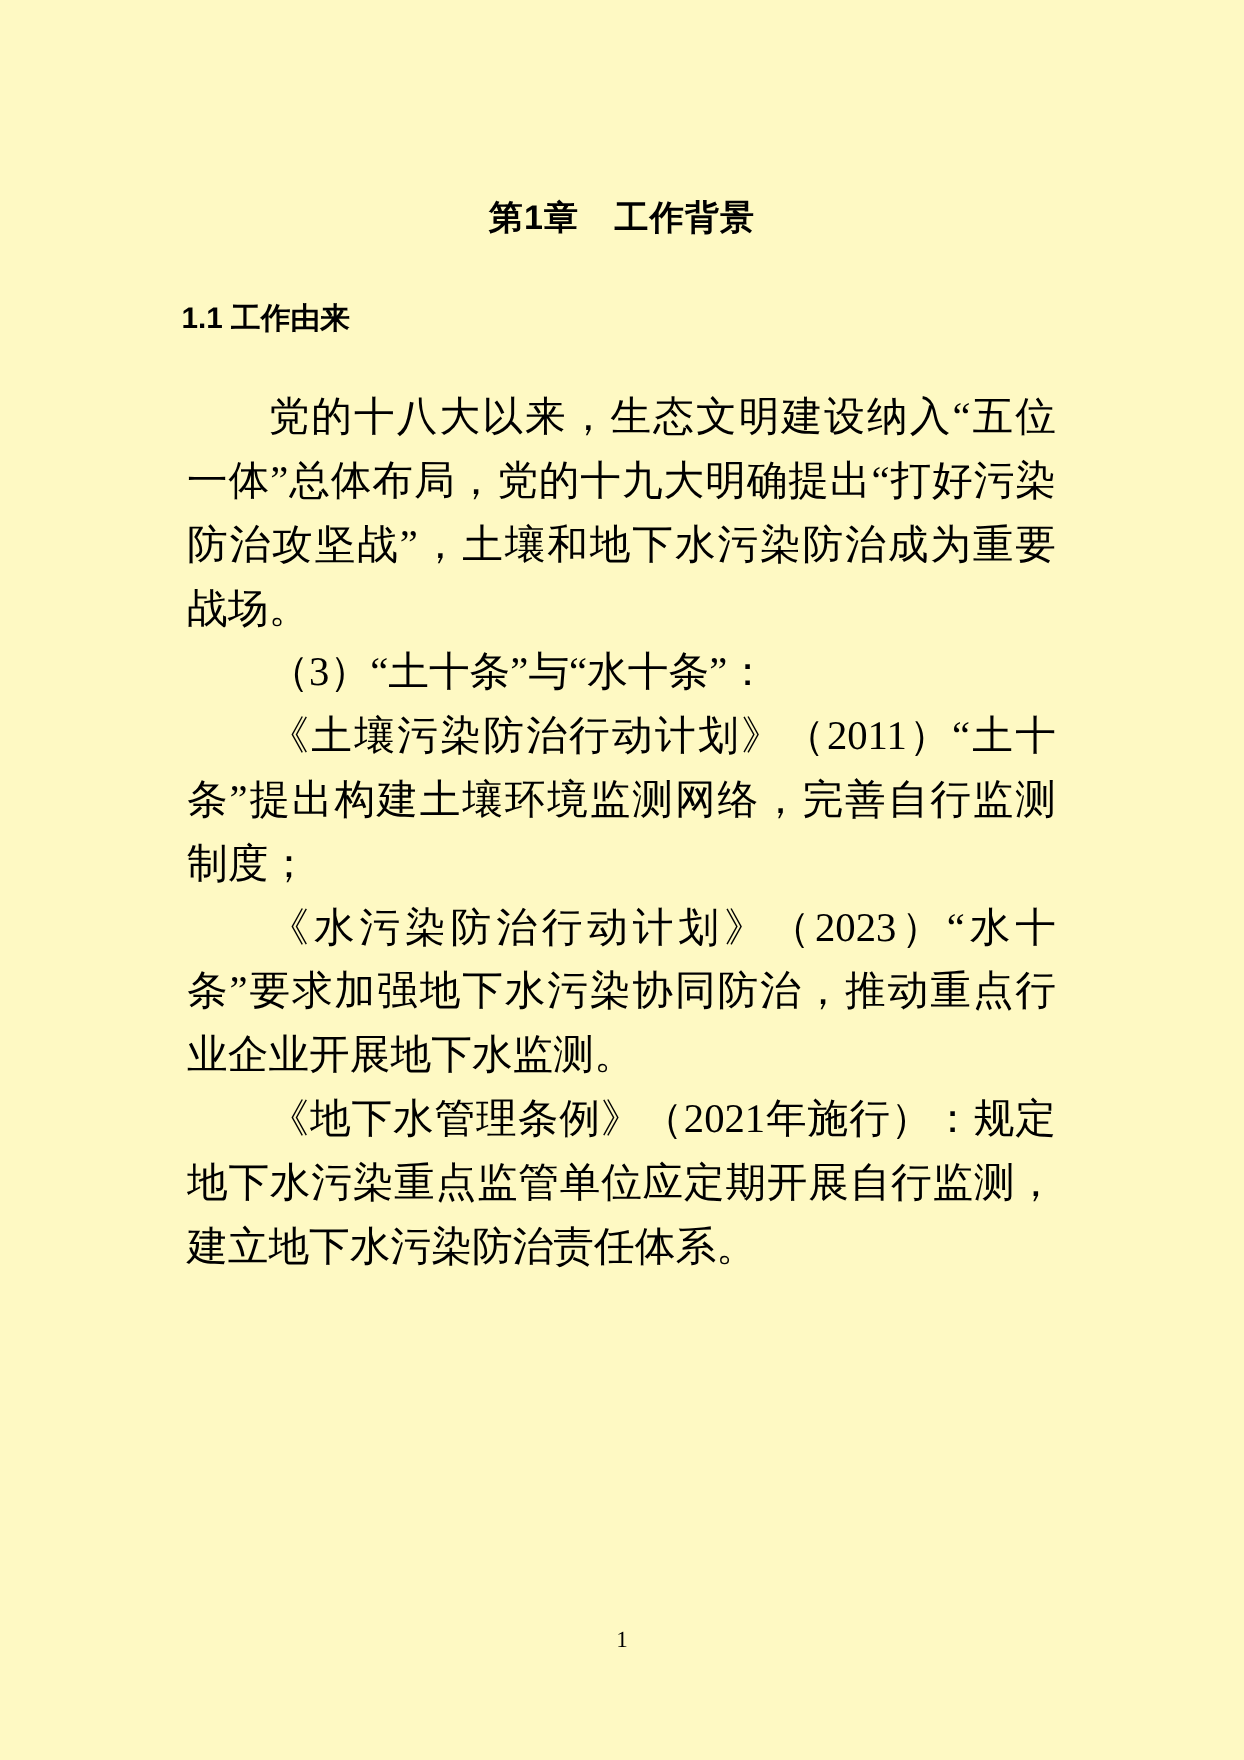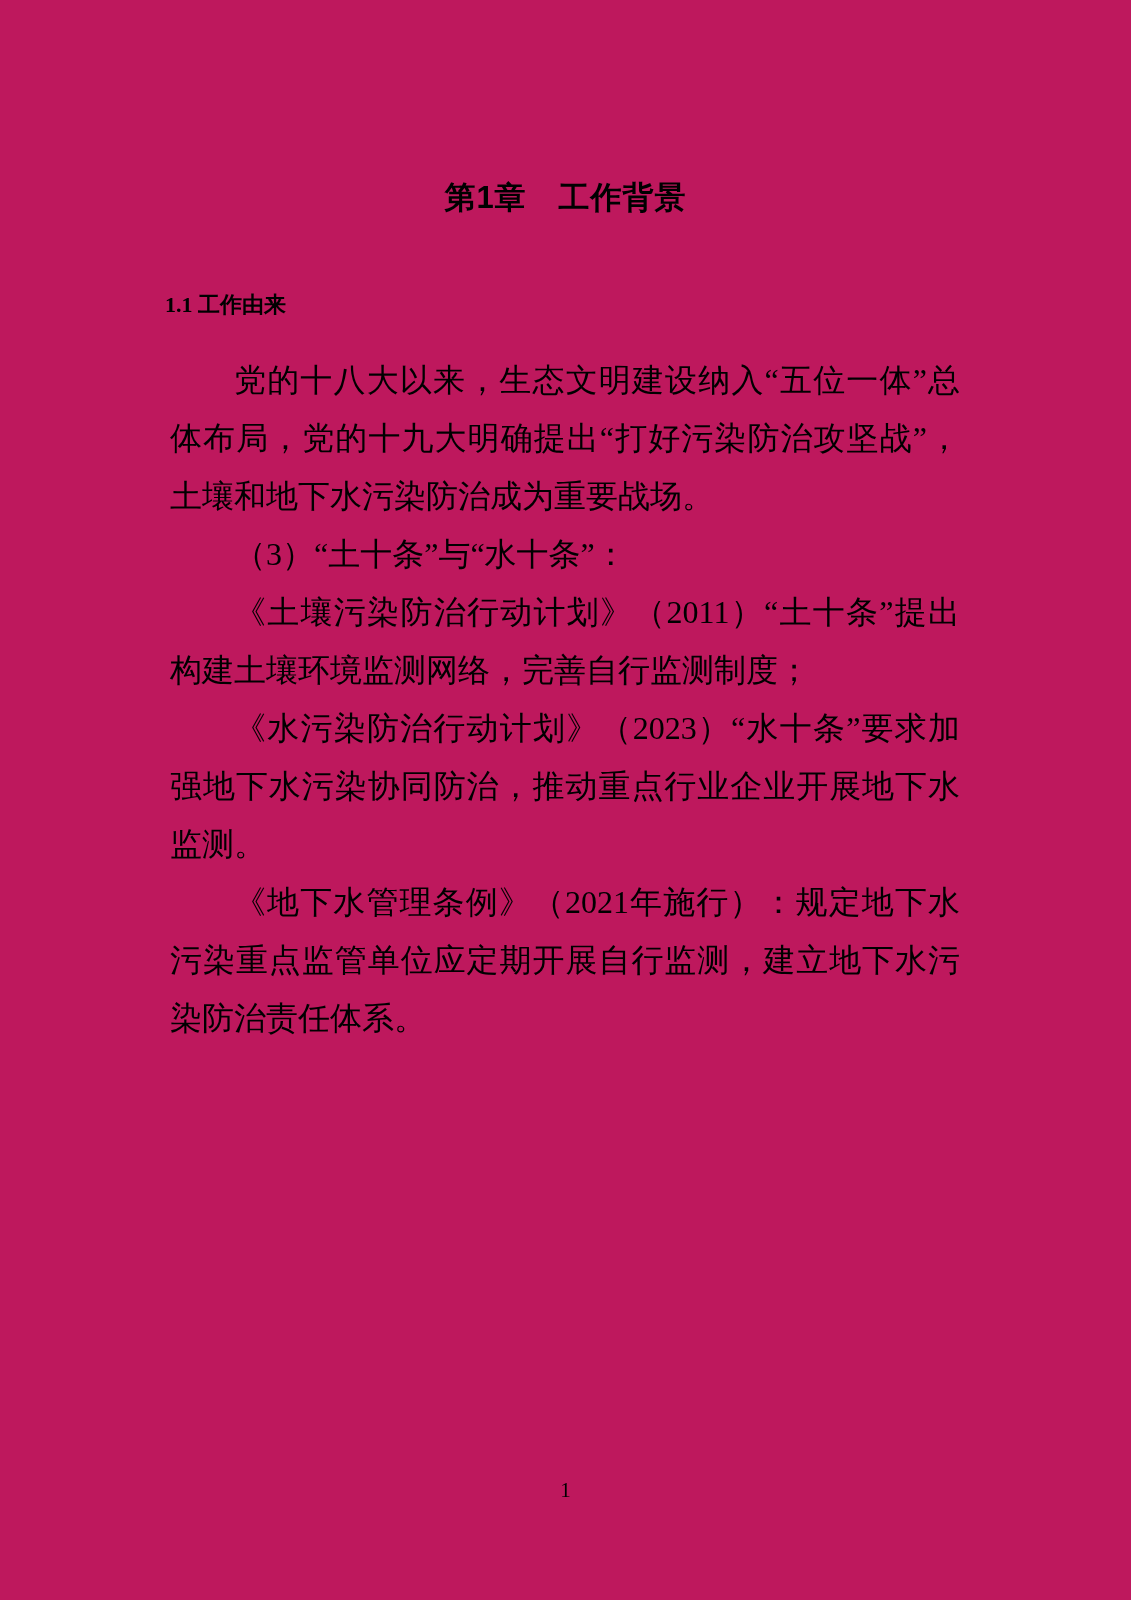--- a/index.html
+++ b/index.html
@@ -4,52 +4,52 @@
 <style>
   html, body {
     margin: 0;
     padding: 0;
     background: #ffffff;
   }
   .page {
     position: relative;
     width: 1131px;
     height: 1600px;
-    background: #be185d;
+    background: #fef9c3;
     color: #000000;
     overflow: hidden;
     font-family: "Liberation Serif", "DejaVu Serif", serif;
   }
   .chapter-title {
     position: absolute;
     top: 180px;
     left: 0;
     width: 100%;
     text-align: center;
     font-family: "Liberation Sans", "DejaVu Sans", sans-serif;
     font-weight: bold;
     font-size: 31px;
     line-height: 36px;
     letter-spacing: 1px;
   }
   .section-heading {
     position: absolute;
-    top: 289px;
+    top: 273px;
     left: 165px;
-    font-family: Liberation Serif, serif;
+    font-family: Liberation Sans, sans-serif;
     font-weight: bold;
-    font-size: 22px;
+    font-size: 27px;
     line-height: 32px;
   }
   .body-text {
     position: absolute;
     top: 351px;
     left: 170px;
     width: 790px;
-    font-size: 32px;
+    font-size: 37px;
     line-height: 58px;
     text-align: justify;
     text-justify: inter-ideograph;
   }
   .body-para {
     margin: 0;
     padding: 0;
     text-indent: 2em;
   }
   .page-number {

